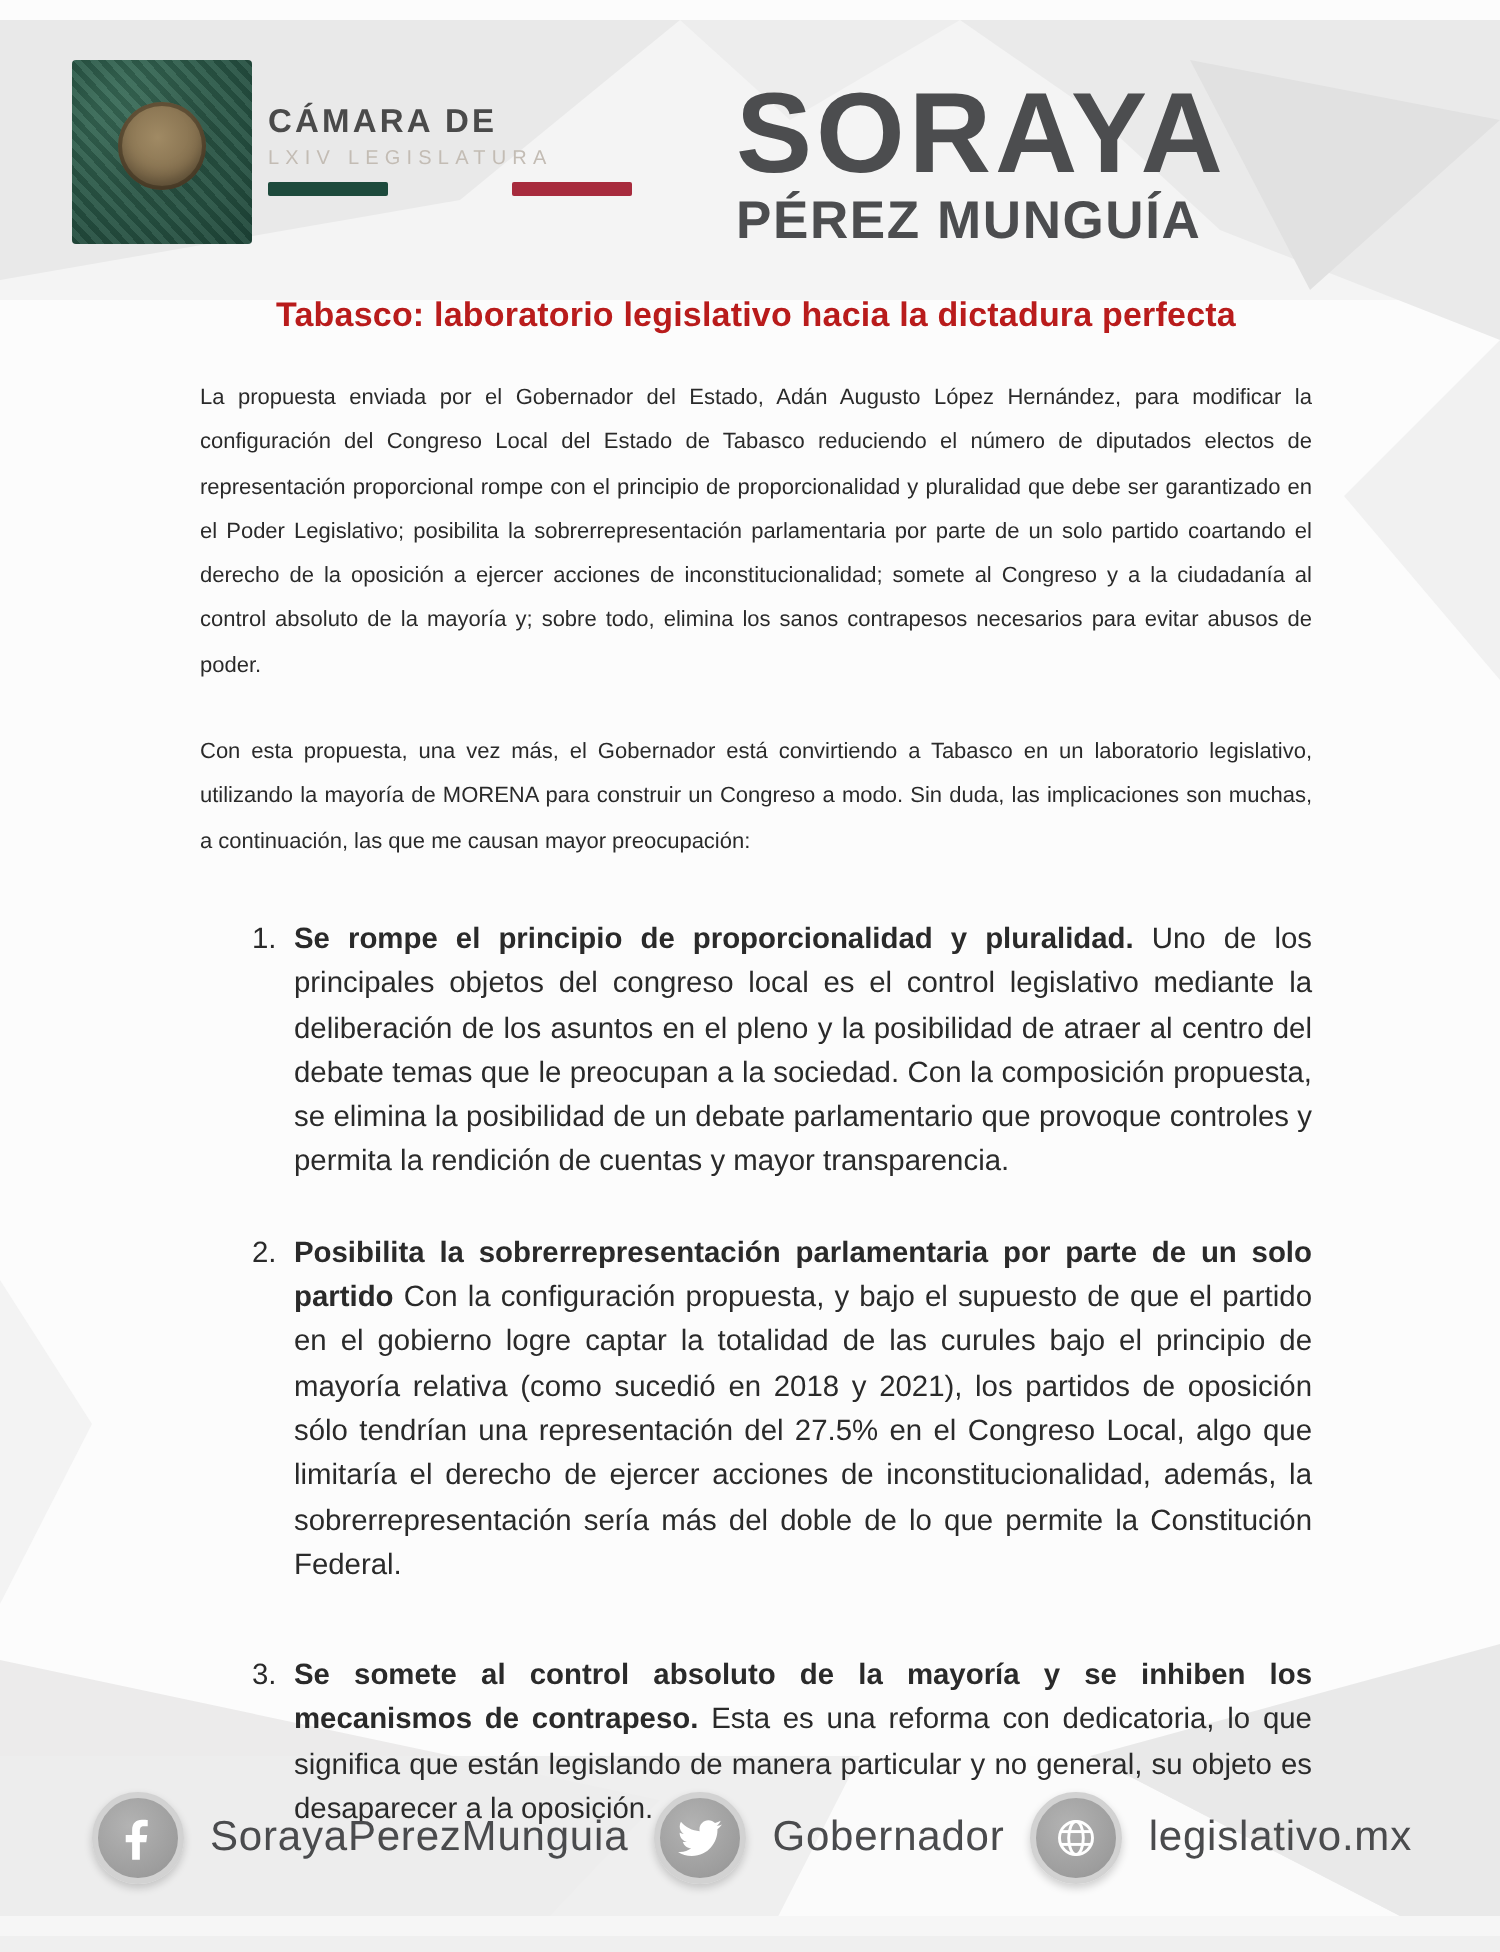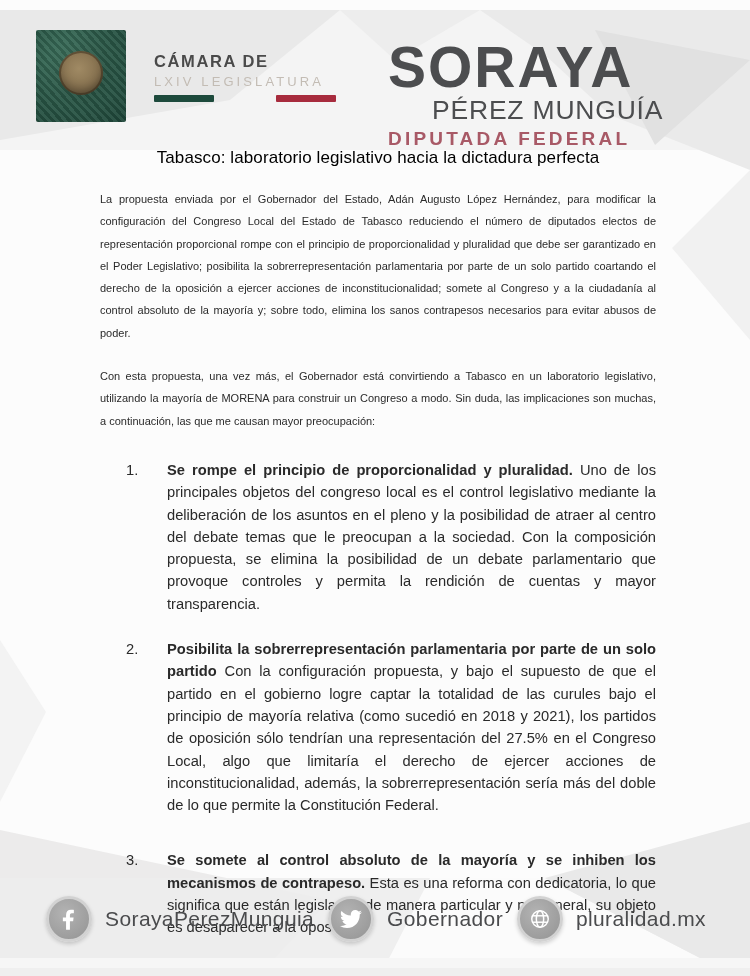--- a/index.html
+++ b/index.html
@@ -41,91 +41,90 @@
   }
   .camara-seal .seal-circle {
     position: absolute;
     left: 50%; top: 47%;
     width: 44px; height: 44px;
     transform: translate(-50%, -50%);
     border-radius: 50%;
     background: radial-gradient(circle at 45% 40%, #a08a64 0%, #877250 55%, #5f4f35 100%);
     box-shadow: inset 0 0 0 2px rgba(46,36,20,0.45), inset 0 -6px 8px rgba(0,0,0,0.25);
   }
-  .camara-text { margin-left: 28px; padding-top: 22px; width: 182px; }
+  .camara-text { margin-left: 8px; padding-top: 22px; width: 182px; }
   .camara-line {
     font-weight: bold;
     font-size: 16.5px;
     letter-spacing: 1.6px;
     color: #4a4a4a;
     line-height: 1.14;
   }
   .legislature {
     margin-top: 3px;
-    font-size: 13px;
+    font-size: 10px;
     letter-spacing: 3.1px;
     color: #c3bcb4;
     white-space: nowrap;
   }
   .tricolor { display: flex; align-items: center; margin-top: 6px; height: 7px; }
   .tricolor .t-green { width: 60px; height: 7px; background: #1d4a3c; border-radius: 1px; }
   .tricolor .t-gap { flex: 1; }
   .tricolor .t-red { width: 60px; height: 7px; background: #a72b3d; border-radius: 1px; }
 
   .brand { margin-left: 52px; padding-top: 9px; }
   .brand-first {
     font-size: 57px;
     font-weight: bold;
     letter-spacing: 2px;
     color: #4c4d4f;
     line-height: 1.0;
   }
   .brand-last {
     font-size: 26.5px;
-    font-weight: normal;
+    font-weight: bold;
     letter-spacing: 0.8px;
     color: #4c4d4f;
     line-height: 1.12;
-    margin-left: 44px;
   }
   .brand-role {
     margin-top: 2px;
     font-size: 19px;
     font-weight: bold;
     letter-spacing: 3.2px;
     color: #a85966;
     line-height: 1.15;
   }
 
   
   .doc { padding: 0 94px 0 100px; color: #2a2a2a; }
   .doc-title {
     text-align: center;
     font-size: 17px;
-    font-weight: normal;
-    color: #000000;
+    font-weight: bold;
+    color: #b91c1c;
     margin: 16px 0 20px 0;
     letter-spacing: 0.1px;
   }
   .doc p.para {
     font-size: 11px;
     line-height: 22.3px;
     text-align: justify;
     margin-bottom: 21px;
   }
   .doc-list { list-style: none; padding-left: 26px; margin-top: 27px; }
   .doc-list li {
     display: flex;
     margin-bottom: 23px;
     font-size: 14.7px;
     line-height: 22.3px;
   }
   .doc-list li.extra-gap { margin-top: 33px; }
   .doc-list .num { width: 17px; flex: 0 0 auto; }
-  .doc-list .li-body { margin-left: 24px; text-align: justify; }
+  .doc-list .li-body { margin-left: 4px; text-align: justify; }
   .doc-list .li-body strong { font-weight: bold; }
 
   
   .footer {
     position: absolute;
     left: 0; right: 0;
     top: 880px;
     height: 78px;
     z-index: 1;
     display: flex;
@@ -189,21 +188,20 @@
             <span class="t-green"></span>
             <span class="t-gap"></span>
             <span class="t-red"></span>
           </div>
         </div>
       </div>
 
       <div class="brand">
         <div class="brand-first">SORAYA</div>
         <div class="brand-last">PÉREZ MUNGUÍA</div>
-        <div class="brand-role">DIPUTADA FEDERAL</div>
       </div>
     </div>
 
     <div class="doc">
       <h1 class="doc-title">Tabasco: laboratorio legislativo hacia la dictadura perfecta</h1>
 
       <p class="para">La propuesta enviada por el Gobernador del Estado, Adán Augusto López Hernández, para modificar la configuración del Congreso Local del Estado de Tabasco reduciendo el número de diputados electos de representación proporcional rompe con el principio de proporcionalidad y pluralidad que debe ser garantizado en el Poder Legislativo; posibilita la sobrerrepresentación parlamentaria por parte de un solo partido coartando el derecho de la oposición a ejercer acciones de inconstitucionalidad; somete al Congreso y a la ciudadanía al control absoluto de la mayoría y; sobre todo, elimina los sanos contrapesos necesarios para evitar abusos de poder.</p>
       <p class="para">Con esta propuesta, una vez más, el Gobernador está convirtiendo a Tabasco en un laboratorio legislativo, utilizando la mayoría de MORENA para construir un Congreso a modo. Sin duda, las implicaciones son muchas, a continuación, las que me causan mayor preocupación:</p>
 
       <ol class="doc-list">
@@ -256,18 +254,18 @@
 
     <div class="social-item">
       <div class="badge">
         <svg width="22" height="22" viewBox="0 0 24 24" fill="none" stroke="#ffffff" stroke-width="1.6">
           <circle cx="12" cy="12" r="9"></circle>
           <ellipse cx="12" cy="12" rx="4" ry="9"></ellipse>
           <line x1="3.5" y1="8.5" x2="20.5" y2="8.5"></line>
           <line x1="3.5" y1="15.5" x2="20.5" y2="15.5"></line>
         </svg>
       </div>
-      <span class="social-label">pluralidad.mx</span>
+      <span class="social-label">legislativo.mx</span>
     </div>
 
   </div>
 
 </div>
 
 </body></html>

